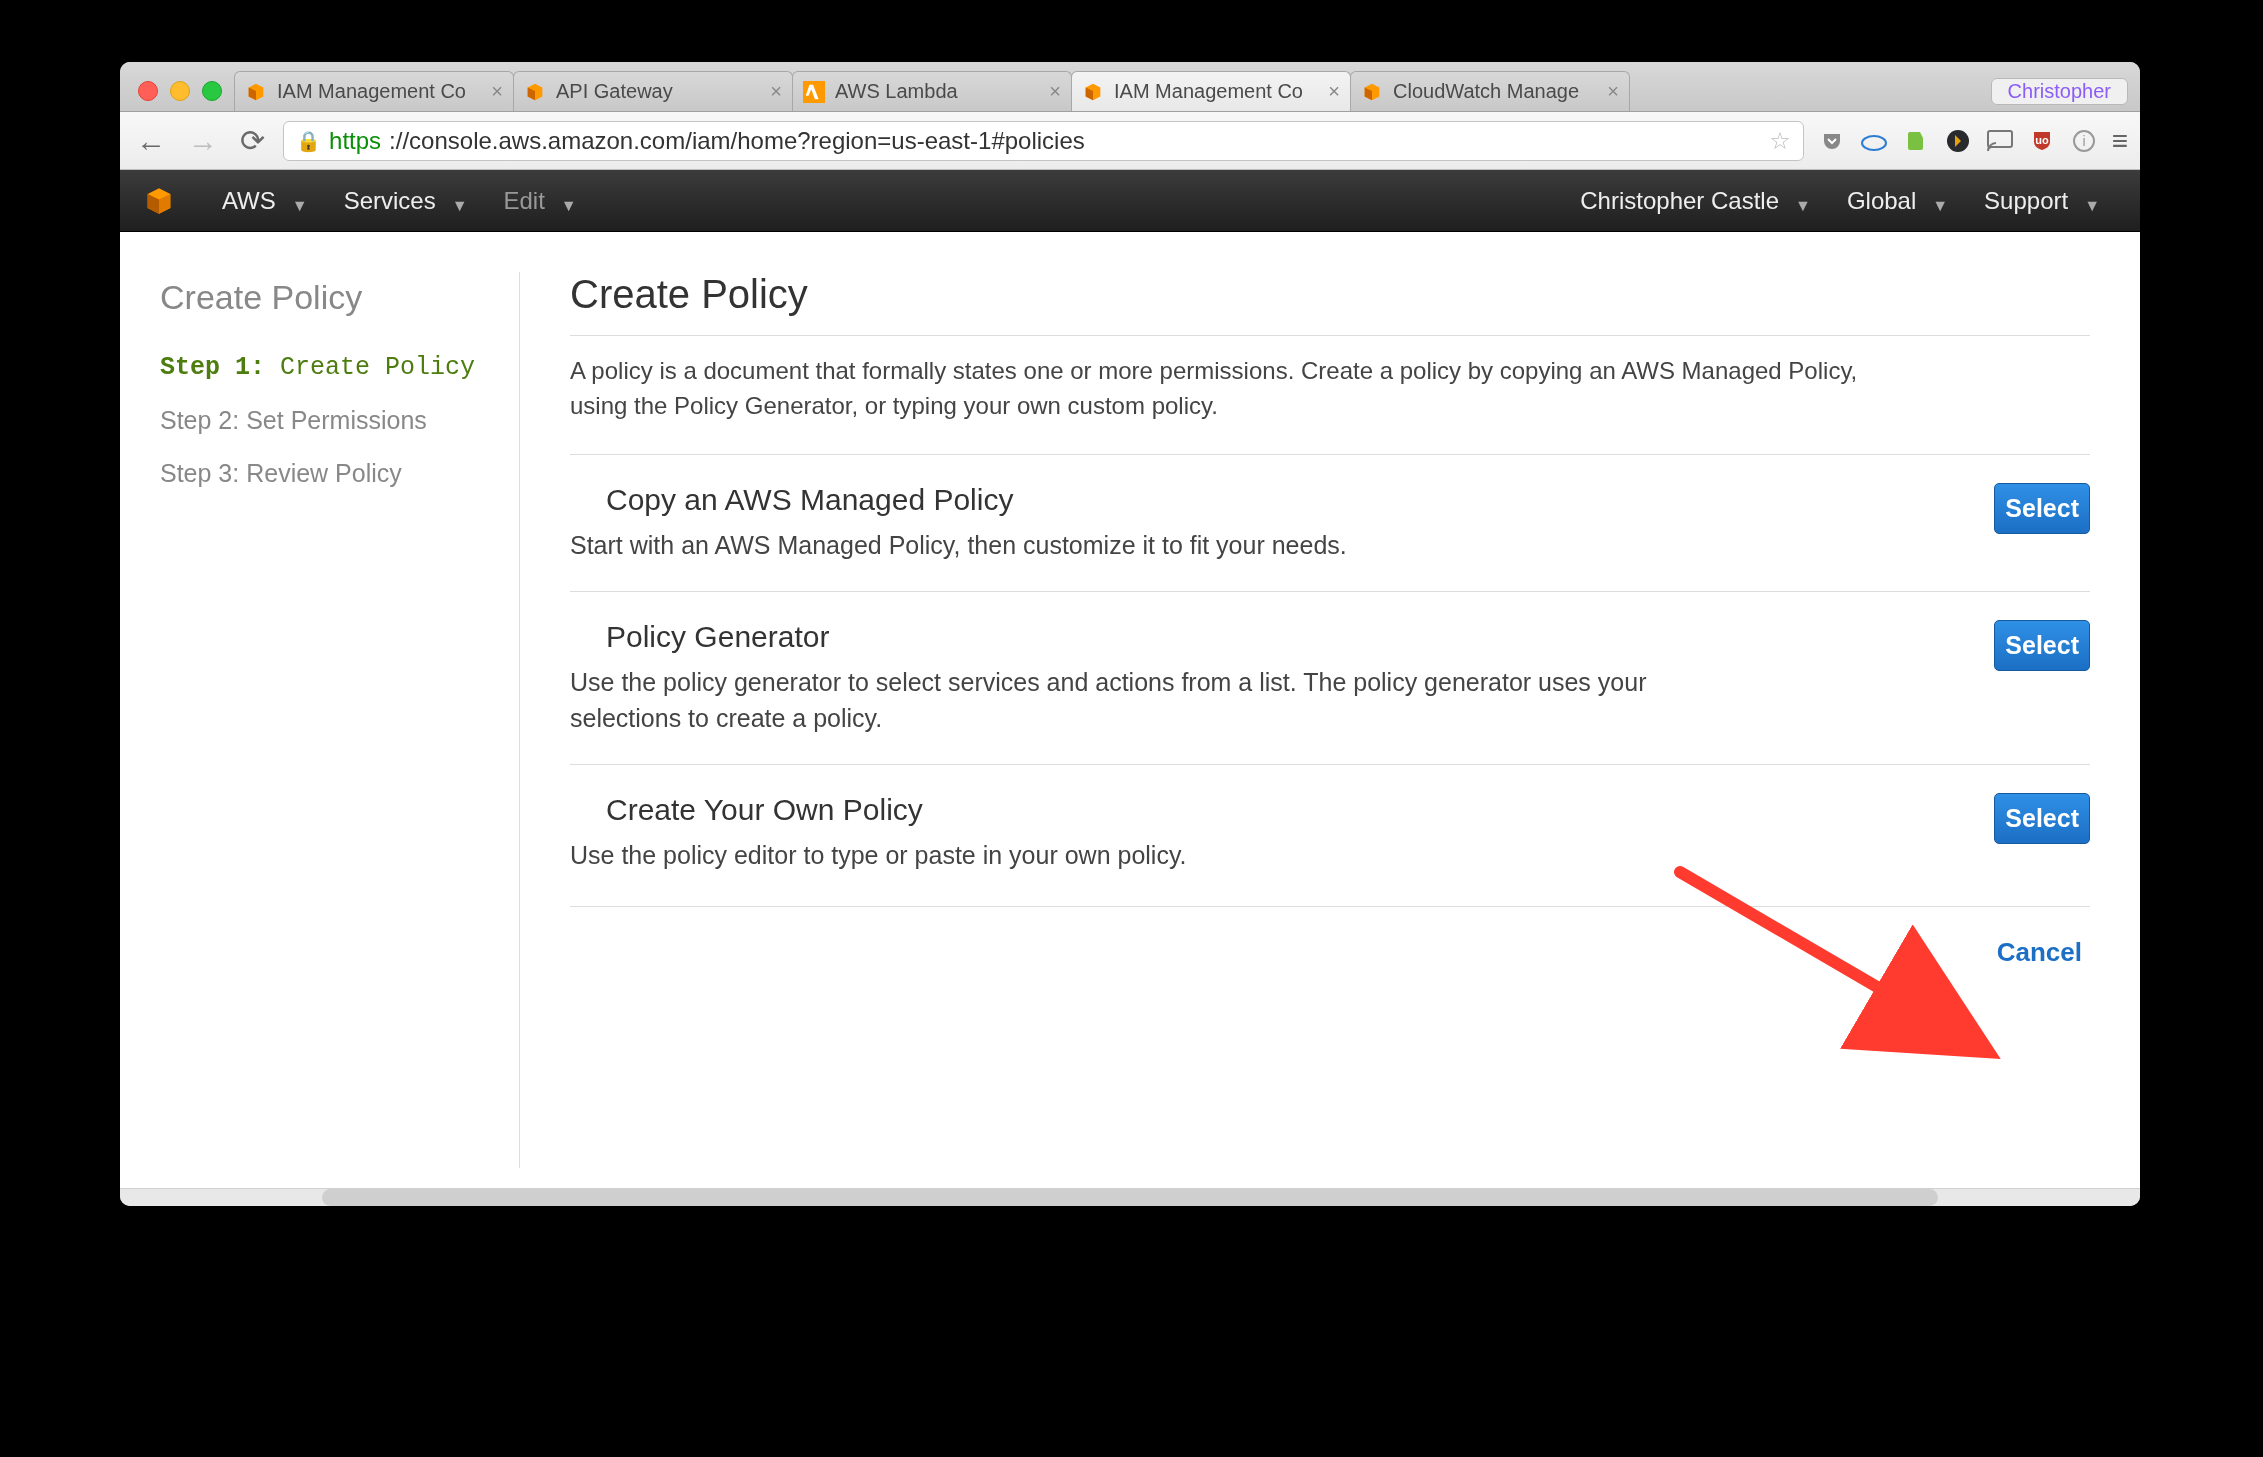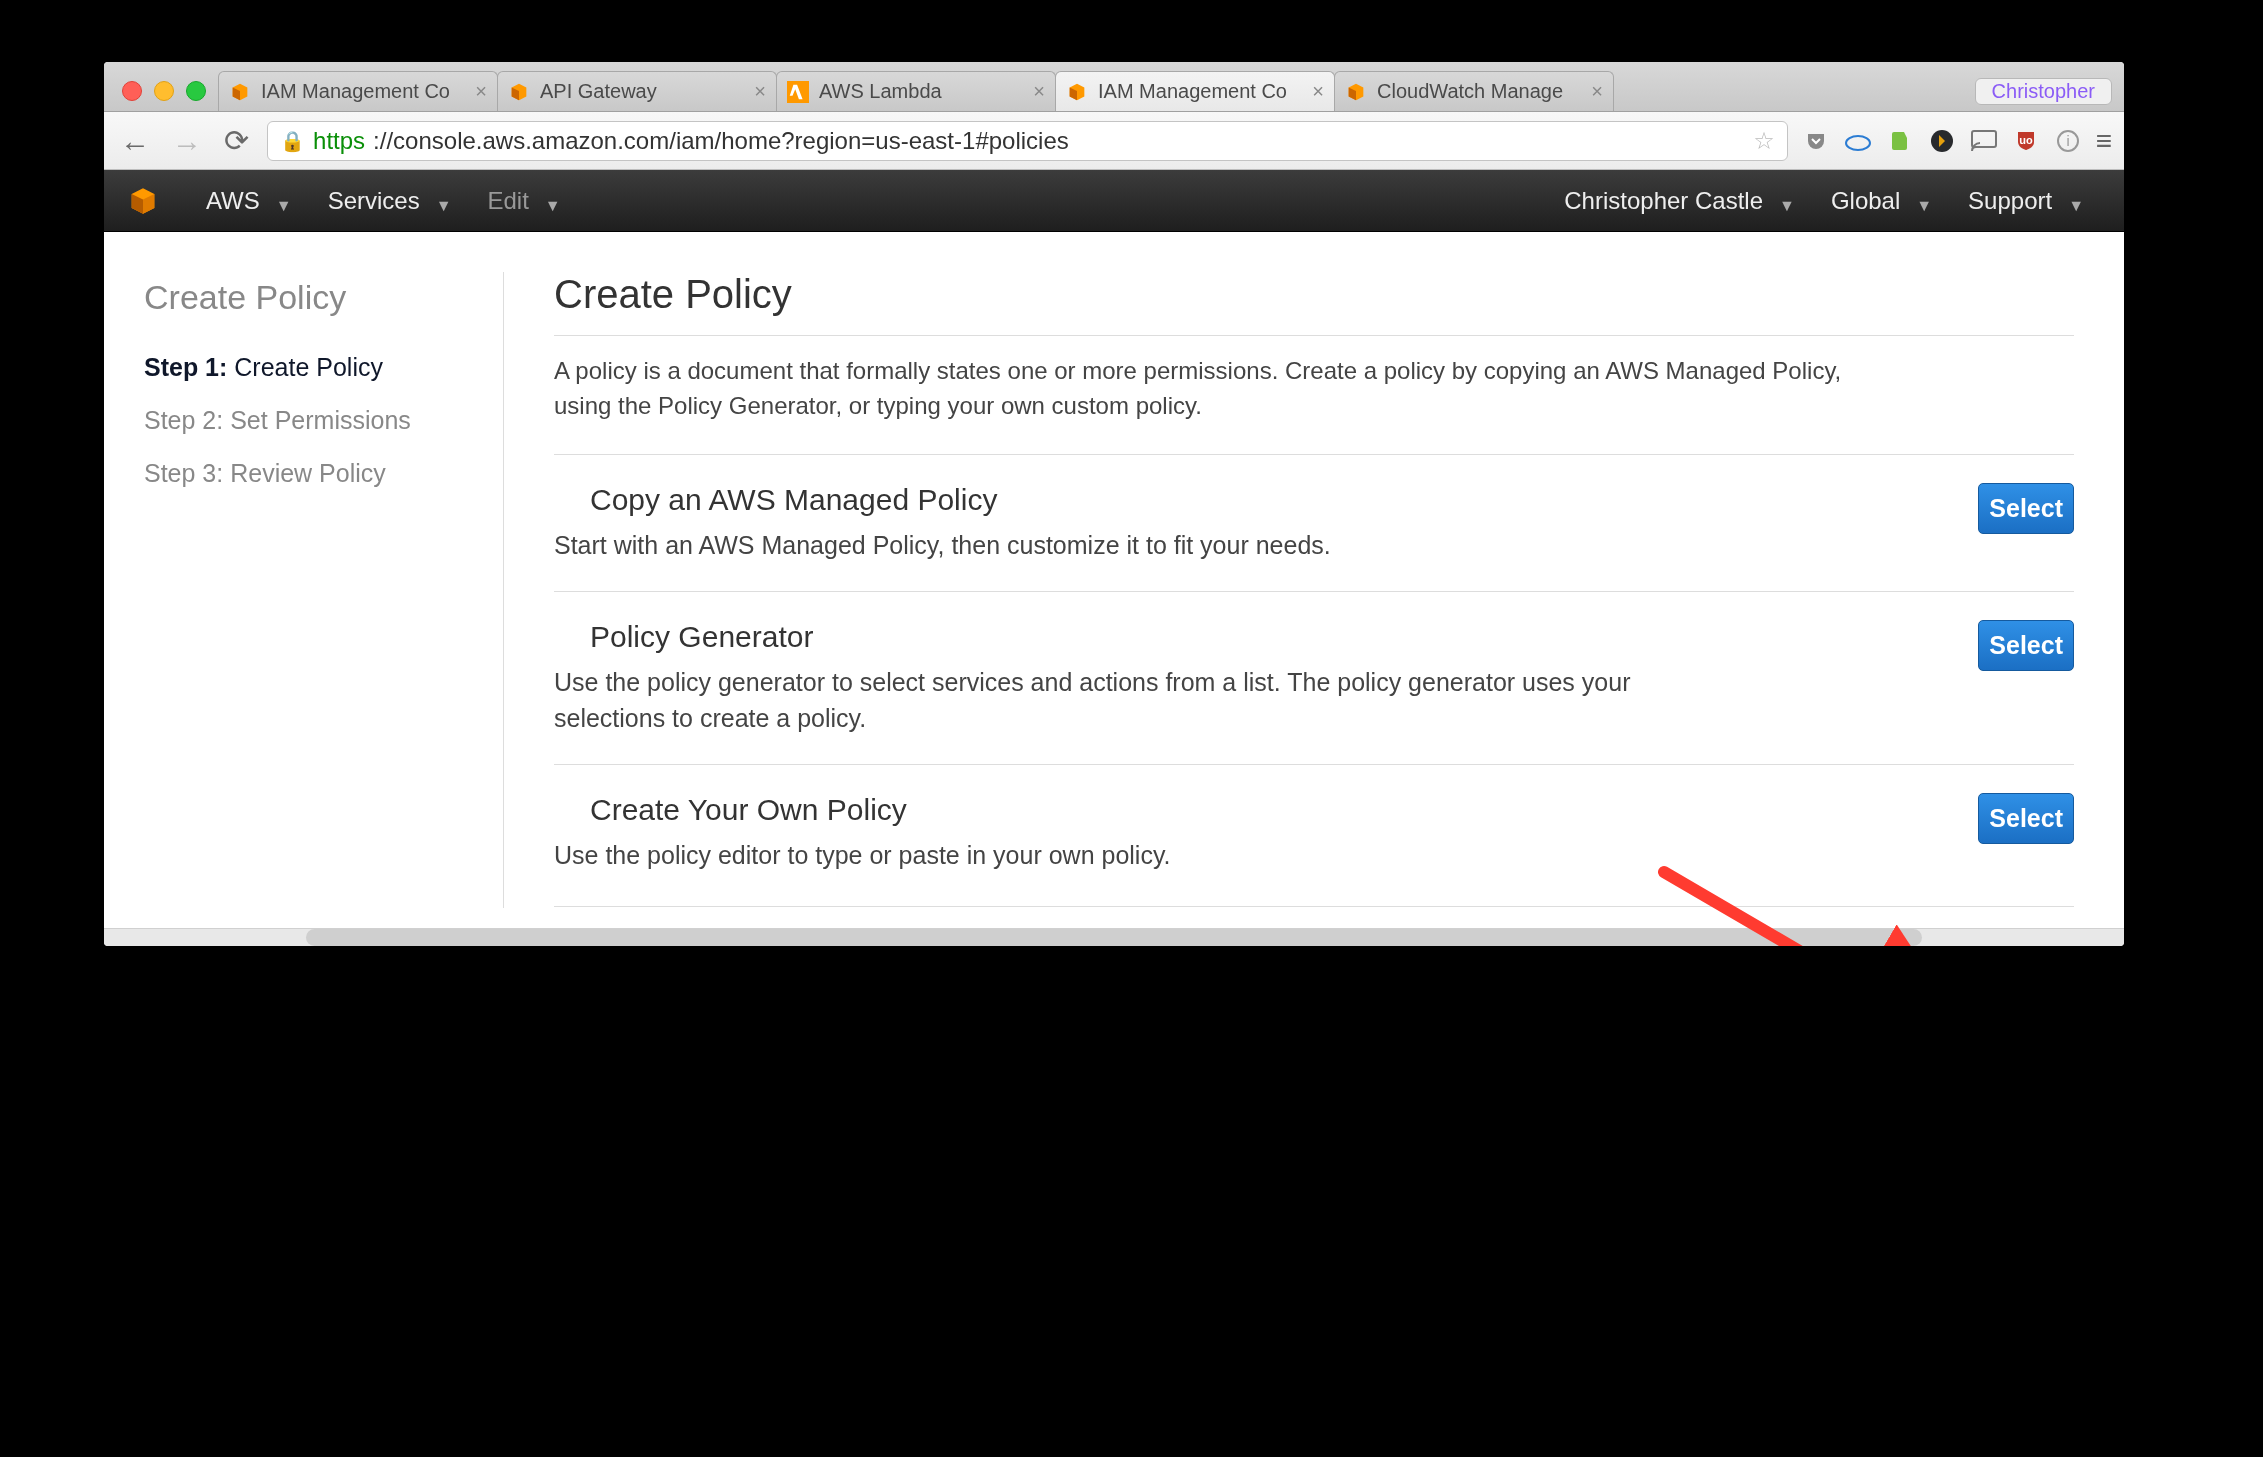--- a/index.html
+++ b/index.html
@@ -7,25 +7,25 @@
     font-family: "Helvetica Neue", Helvetica, Arial, sans-serif;
     background: #000;
     width: 2263px;
     height: 1457px;
     overflow: hidden;
     position: relative;
   }
   .browser-window {
     position: absolute;
     top: 62px;
-    left: 104px;
+    left: 120px;
     width: 2020px;
-    height: 884px;
+    height: 1144px;
     background: #f5f5f5;
-    border-radius: 4px;
+    border-radius: 10px;
     box-shadow: 0 20px 60px rgba(0,0,0,0.5);
     display: flex;
     flex-direction: column;
     overflow: hidden;
   }
   
   .tab-strip {
     height: 50px;
     background: linear-gradient(#d8d8d8,#c8c8c8);
     display: flex;
@@ -97,21 +97,21 @@
   .aws-spacer{flex:1;}
   
   .content {
     flex:1; background:#fff; display:flex; padding: 40px 50px 20px 30px; overflow:hidden;
   }
   .sidebar {
     width: 370px; padding: 6px 20px 0 10px; border-right:1px solid #ddd;
   }
   .sidebar-title{font-size:34px;color:#888;font-weight:400;margin-bottom:36px;}
   .step{font-size:25px;color:#888;margin-bottom:24px;font-weight:400;}
-  .step.active{color:#0f172a;}
+  .step.active{color:#4d7c0f;font-family:Liberation Mono, monospace;}
   .step.active .step-label{font-weight:700;}
   .main {
     flex:1; padding-left: 50px;
   }
   .main-title{font-size:40px;color:#333;font-weight:400;margin-bottom:18px;}
   .hr{border:none;border-top:1px solid #ddd;margin:12px 0 18px;}
   .intro{font-size:24px;color:#444;line-height:1.45;margin-bottom:30px;max-width:1350px;}
   .option{display:flex;justify-content:space-between;align-items:flex-start;padding:28px 0;border-top:1px solid #ddd;gap:40px;}
   .option:first-of-type{border-top:1px solid #ddd;}
   .option-text h3{font-size:30px;font-weight:400;color:#333;margin-bottom:10px;margin-left:36px;}

